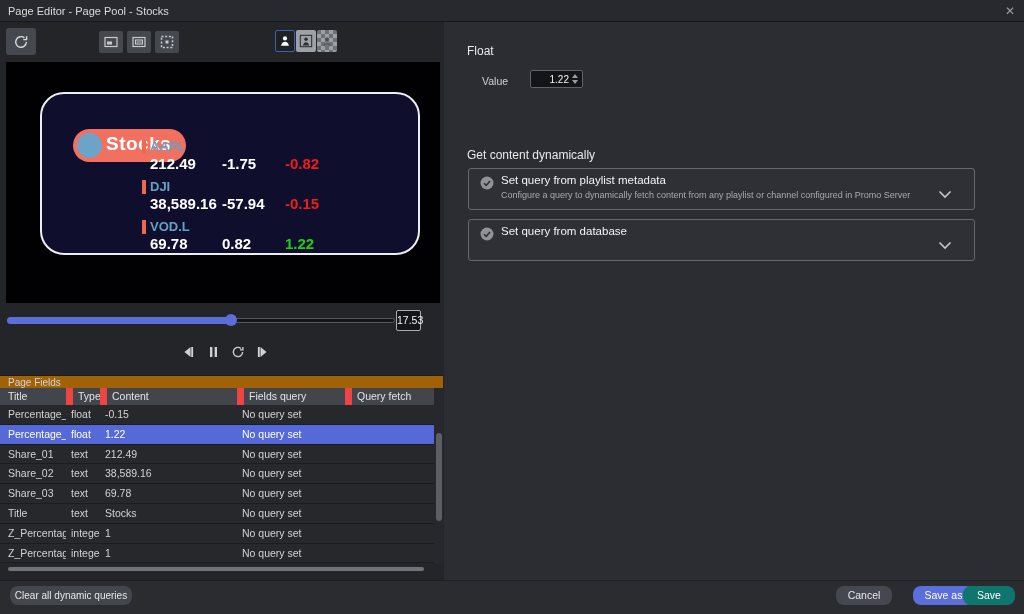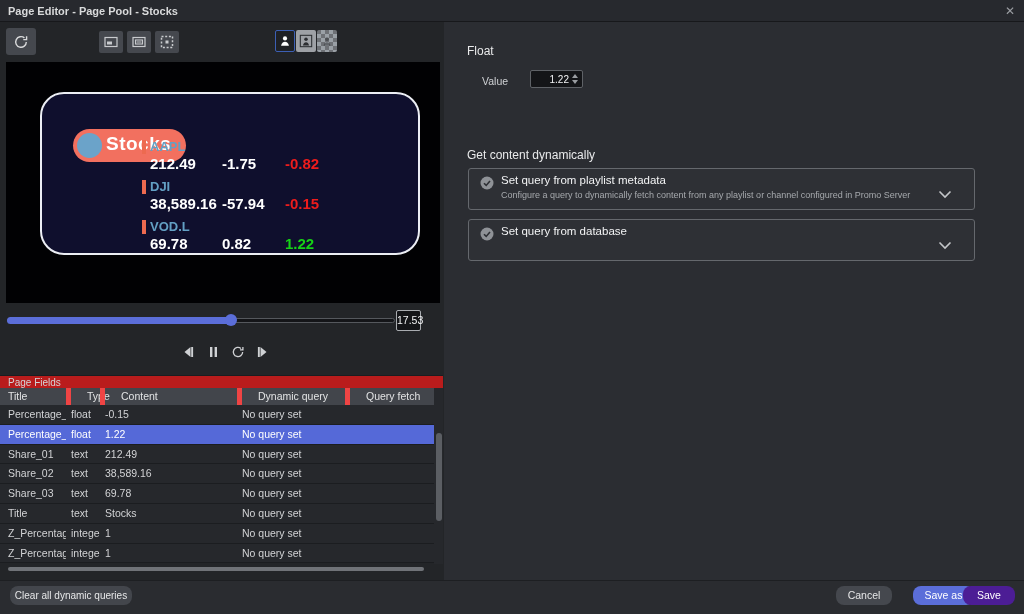--- a/index.html
+++ b/index.html
@@ -5,21 +5,21 @@
   * { margin:0; padding:0; box-sizing:border-box; }
   html,body { background:#1a1b1e; }
   #app {
     position:relative; width:1024px; height:614px; overflow:hidden;
     background:#232528; font-family:"Liberation Sans", sans-serif;
     color:#d6d7d9; -webkit-font-smoothing:antialiased;
   }
   
   .titlebar { position:absolute; left:0; top:0; width:1024px; height:22px;
     background:#27292e; border-bottom:1px solid #17181b; }
-  .titlebar .title { position:absolute; left:8px; top:0; line-height:22px; font-size:11px; color:#d9dadb;font-weight:bold; }
+  .titlebar .title { position:absolute; left:8px; top:0; line-height:22px; font-size:11px; color:#d9dadb; }
   .titlebar .close { position:absolute; right:9px; top:0; line-height:22px; font-size:12px; color:#9b9ea3; cursor:default; }
   
   .left { position:absolute; left:0; top:22px; width:443px; height:558px; background:#232528; }
   .tbtn { position:absolute; background:#45484e; border-radius:3px; display:flex; align-items:center; justify-content:center; }
   .btn-refresh { left:6px; top:6px; width:30px; height:27px; }
   .view-btn { top:9px; width:24px; height:22px; border-radius:2px; }
   .pv-btn { top:8px; width:20px; height:22px; border-radius:2px; }
   .pv-btn.sel { background:#1f2125; border:1px solid #3c5fb4; }
   .pv-btn.lite { background:#9ea1a6; }
   .pv-btn.key { background:repeating-conic-gradient(#9aa0a6 0 25%, #6e7176 0 50%); background-size:8px 8px; }
@@ -39,24 +39,24 @@
   .sl-track { position:absolute; left:7px; top:296px; width:388px; height:5px; background:#141518;
     border:1px solid #55585d; border-radius:3px; }
   .sl-fill  { position:absolute; left:7px; top:295px; width:226px; height:7px; border-radius:4px; }
   .sl-knob  { position:absolute; left:225px; top:292px; width:12px; height:12px; border-radius:50%; }
   .time-box { position:absolute; left:396px; top:288px; width:25px; height:21px; background:#141518;
     border:1px solid #a9acb0; border-radius:2px; font-size:10.5px; color:#f2f3f4;
     text-align:right; line-height:19px; padding-right:4px; }
   .transport { position:absolute; left:180px; top:323px; display:flex; gap:9px; align-items:center; }
   .tr-btn { width:16px; height:14px; display:flex; align-items:center; justify-content:center; }
   
-  .pf-bar { position:absolute; left:0; top:353px; width:443px; height:13px; background:#b91c1c;
+  .pf-bar { position:absolute; left:0; top:353px; width:443px; height:13px; background:#a16207;
     border-top:1px solid #1b1d20; font-size:10px; line-height:13px; padding-left:8px; color:#d4d5d7; }
   .pf-head { position:absolute; left:0; top:366px; width:434px; height:17px; background:#42454b; display:flex; }
-  .pf-head .c { font-size:10.5px; line-height:17px; color:#e2e3e4; padding-left:16px; border-left:5px solid #ef4444; }
+  .pf-head .c { font-size:10.5px; line-height:17px; color:#e2e3e4; padding-left:5px; border-left:7px solid #ef4444; }
   .pf-head .c:first-child { border-left:none; padding-left:8px; }
   .pf-rows { position:absolute; left:0; top:383px; width:434px; }
   .pf-row { display:flex; height:19.8px; background:#26282c; border-bottom:1px solid #1b1d20; }
   .pf-row .c { font-size:10.5px; line-height:19px; color:#d2d3d5; padding-left:5px; overflow:hidden; white-space:nowrap; }
   .pf-row .c:first-child { padding-left:8px; }
   .pf-row.selected .c { color:#fff; }
   .c1 { width:66px; } .c2 { width:34px; } .c3 { width:137px; } .c4 { width:108px; } .c5 { flex:1; }
   .v-scroll { position:absolute; left:434px; top:366px; width:9px; height:176px; background:#26282c; }
   .v-thumb { position:absolute; left:1.5px; top:45px; width:6px; height:88px; background:#5b5e63; border-radius:3px; }
   .h-scroll { position:absolute; left:8px; top:545px; width:416px; height:4px; background:#707378; border-radius:2px; }
@@ -210,21 +210,21 @@
             <path d="M4.5 1l6 5-6 5z"></path>
         </svg>
       </span>
     </div>
 
     <div class="pf-bar">Page Fields</div>
     <div class="pf-head">
       <span class="c c1">Title</span>
       <span class="c c2">Type</span>
       <span class="c c3">Content</span>
-      <span class="c c4">Dynamic query</span>
+      <span class="c c4">Fields query</span>
       <span class="c c5">Query fetch</span>
     </div>
     <div class="pf-rows">
       <div class="pf-row">
         <span class="c c1">Percentage_02</span>
         <span class="c c2">float</span>
         <span class="c c3">-0.15</span>
         <span class="c c4">No query set</span>
         <span class="c c5"></span>
       </div>
@@ -325,15 +325,15 @@
           <path d="M1.5 1.5 7 7l5.5-5.5"></path>
         </svg>
       </span>
     </div>
   </div>
 
   <div class="footer">
     <div class="f-btn btn-clear">Clear all dynamic queries</div>
     <div class="f-btn btn-cancel">Cancel</div>
     <div class="f-btn btn-saveas" style="background: rgb(91, 110, 217);">Save as</div>
-    <div class="f-btn btn-save" style="background: #4c1d95;">Save</div>
+    <div class="f-btn btn-save" style="background: #0f766e;">Save</div>
   </div>
 </div>
 
 </body></html>

